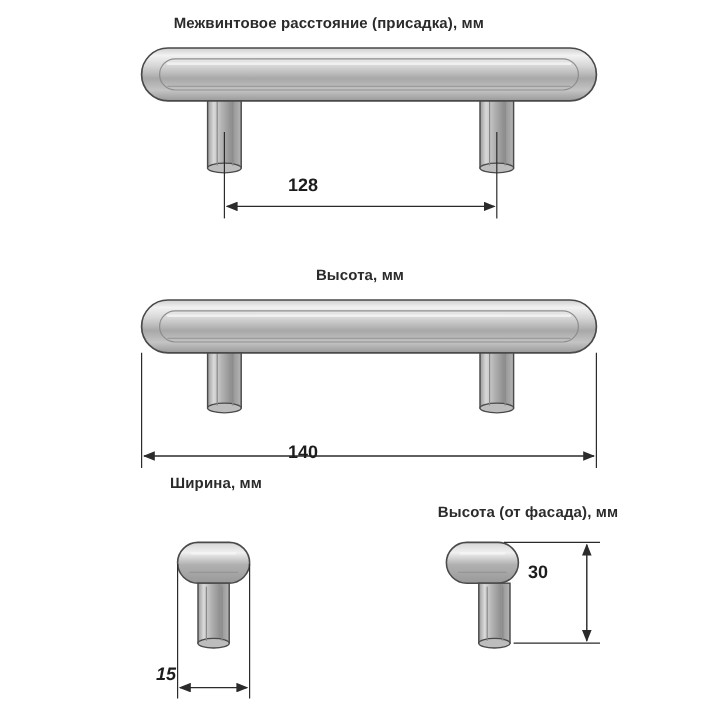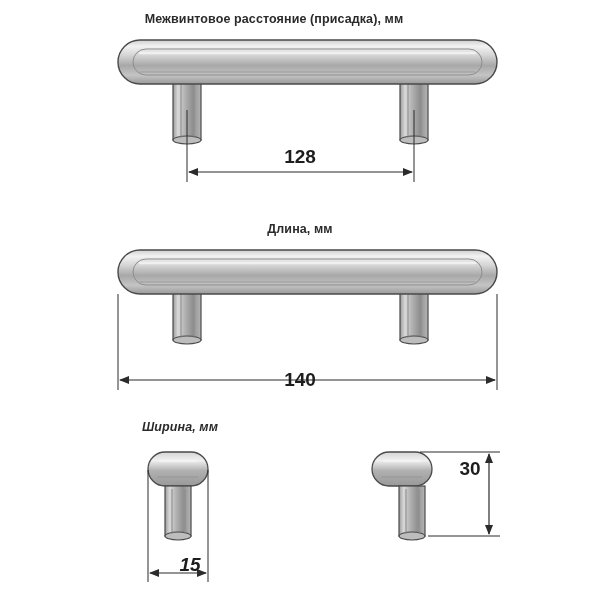--- a/index.html
+++ b/index.html
@@ -24,42 +24,41 @@
     position: absolute;
     text-align: center;
     font-size: 12.5px;
     font-weight: bold;
     color: #2b2b2b;
     white-space: nowrap;
     letter-spacing: 0.1px;
   }
   .dimval {
     position: absolute;
-    text-align: center;
-    font-size: 19px;
+    font-size: 15px;
     font-weight: bold;
     color: #1d1d1d;
     white-space: nowrap;
   }
   svg.art {
     position: absolute;
     left: 0;
     top: 0;
     width: 600px;
     height: 600px;
   }
   .panel-title-1 { left: 0; top: 12px; width: 548px; }
   .panel-title-2 { left: 0; top: 222px; width: 600px; }
-  .panel-title-3 { left: 60px; top: 420px; width: 240px; font-style: italic; }
+  .panel-title-3 { left: 60px; top: 396px; width: 240px; }
   .panel-title-4 { left: 300px; top: 420px; width: 280px; }
 
   .val-128 { left: 240px; top: 146px; width: 120px; }
   .val-140 { left: 240px; top: 369px; width: 120px; }
   .val-15  { left: 130px; top: 554px; width: 120px; font-style: italic; }
-  .val-30  { left: 440px; top: 458px; width: 60px; }
+  .val-30  { left: 440px; top: 469px; width: 60px; }
 </style>
 </head>
 <body>
 
 <div id="stage">
 
   <svg class="art" viewBox="0 0 600 600">
     <defs>
       <linearGradient id="barGrad" x1="0" y1="0" x2="0" y2="1">
         <stop offset="0%" stop-color="#cfcfcf"></stop>
@@ -169,21 +168,22 @@
     </g>
 
     <g>
       <line x1="420" y1="452" x2="500" y2="452" stroke="#2b2b2b" stroke-width="1"></line>
       <line x1="428" y1="536" x2="500" y2="536" stroke="#2b2b2b" stroke-width="1"></line>
       <line x1="489" y1="454" x2="489" y2="534" stroke="#2b2b2b" stroke-width="1.2" marker-start="url(#arrL)" marker-end="url(#arrR)"></line>
     </g>
   </svg>
 
   <div class="cap panel-title-1">Межвинтовое расстояние (присадка), мм</div>
-  <div class="cap panel-title-2">Длина, мм</div>
+  <div class="cap panel-title-2">Высота, мм</div>
   <div class="cap panel-title-3">Ширина, мм</div>
+  <div class="cap panel-title-4">Высота (от фасада), мм</div>
 
   <div class="dimval val-128">128</div>
   <div class="dimval val-140">140</div>
   <div class="dimval val-15">15</div>
   <div class="dimval val-30">30</div>
 
 </div>
 
 </body></html>

